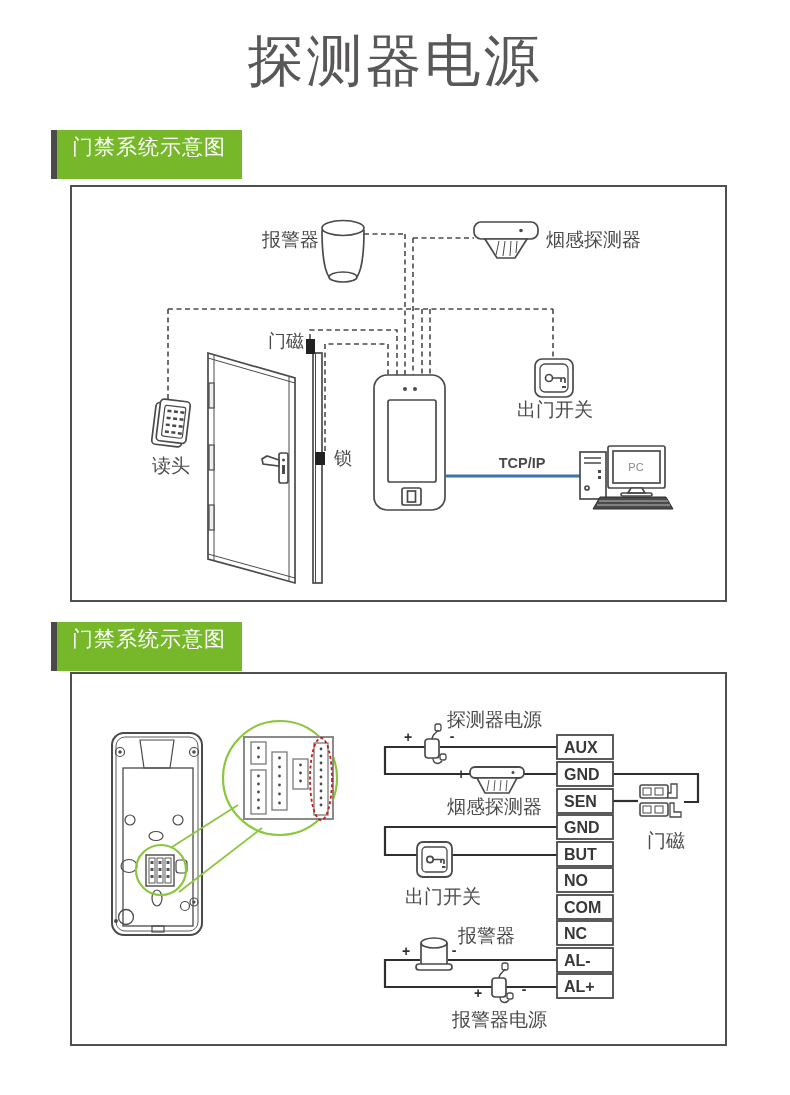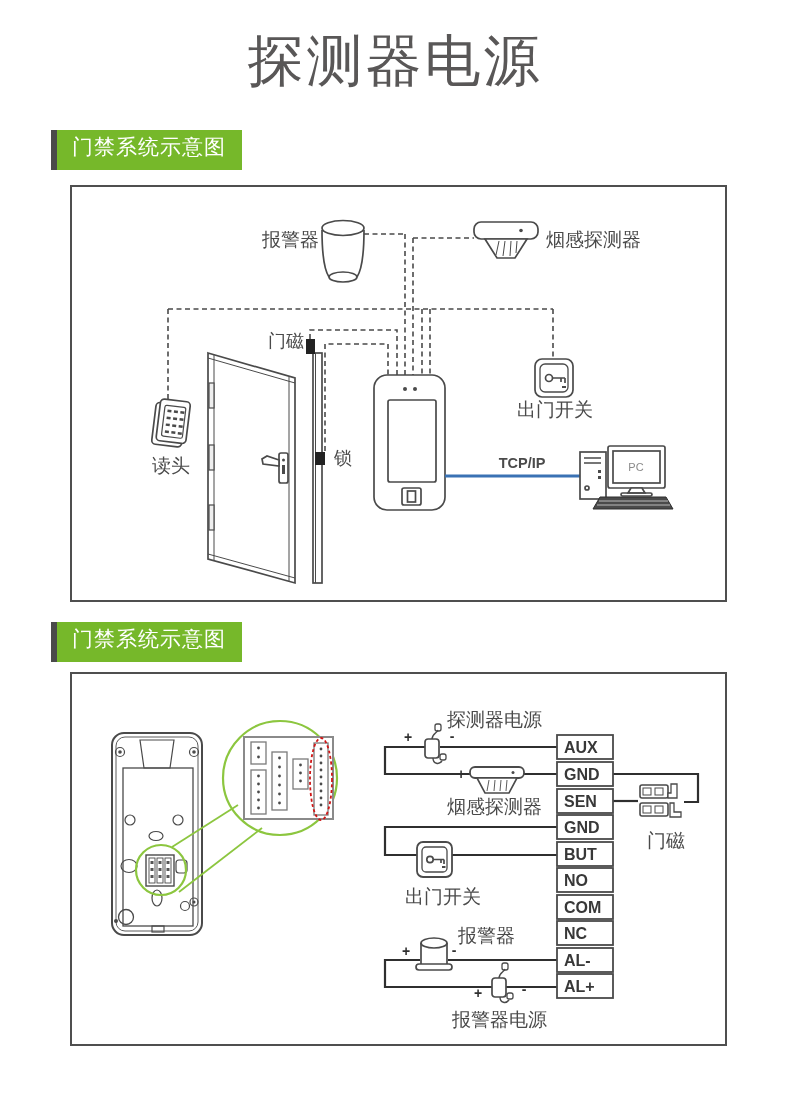--- a/index.html
+++ b/index.html
@@ -1,20 +1,20 @@
 <!DOCTYPE html>
 <html><head>
 <meta charset="utf-8">
 <style>
   html,body{margin:0;padding:0;background:#ffffff;}
   .page{position:relative;width:790px;height:1095px;background:#fff;overflow:hidden;
         font-family:"Liberation Sans","DejaVu Sans",sans-serif;}
   .title{position:absolute;left:0;right:0;top:24px;text-align:center;
          font-size:56px;font-weight:500;color:#595757;letter-spacing:3px;}
-  .sec-label{position:absolute;left:51px;display:flex;height:40px;}
+  .sec-label{position:absolute;left:51px;display:flex;height:49px;}
   .sec-label .bar{width:6px;background:#4a4a4a;}
   .sec-label .txt{background:#76b82a;color:#ffffff;font-size:21px;line-height:33px;
                   padding:0 16px 0 15px;letter-spacing:1px;white-space:nowrap;}
   .lbl1{top:130px;} .lbl2{top:622px;}
   .frame{position:absolute;left:70px;width:653px;border:2px solid #4f4f4f;background:#fff;}
   .frame1{top:185px;height:413px;} .frame2{top:672px;height:370px;}
   svg{display:block;}
   svg text{font-family:"Liberation Sans","DejaVu Sans",sans-serif;fill:#4a4a4a;}
   .cjk{font-size:19px;}
   .term{font-size:16px;font-weight:bold;fill:#383838;}

